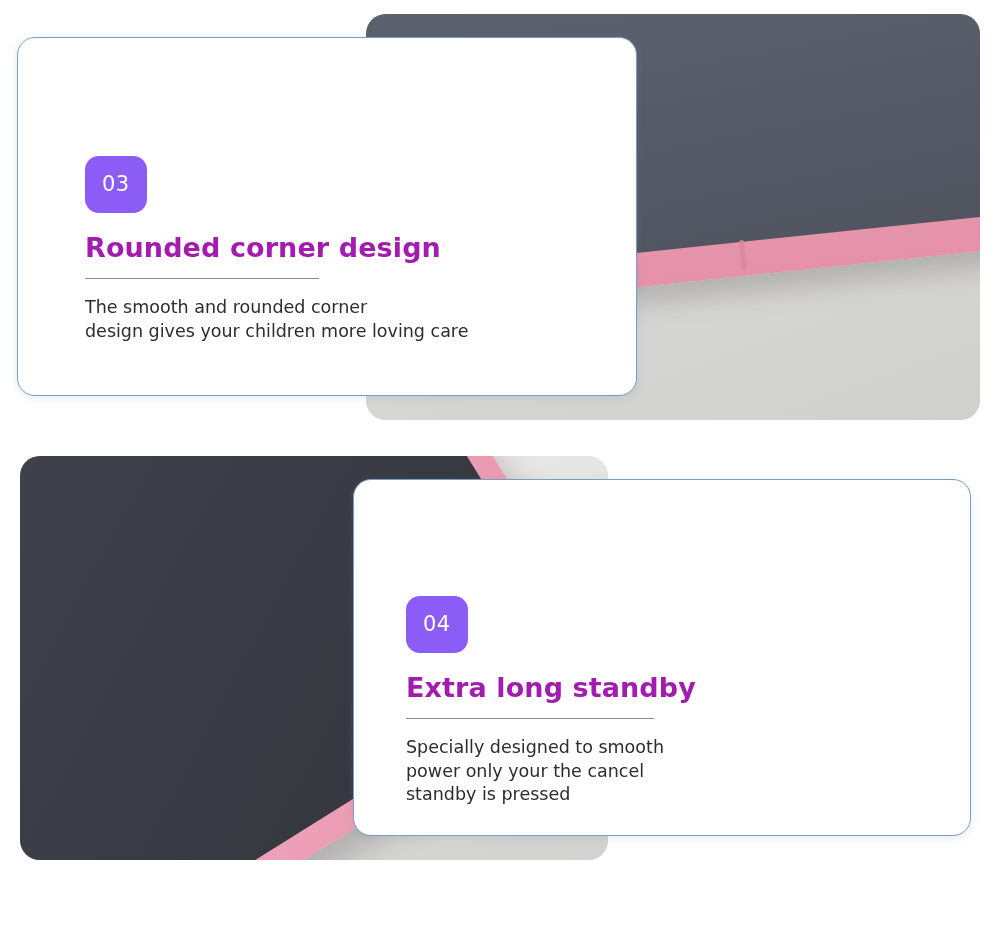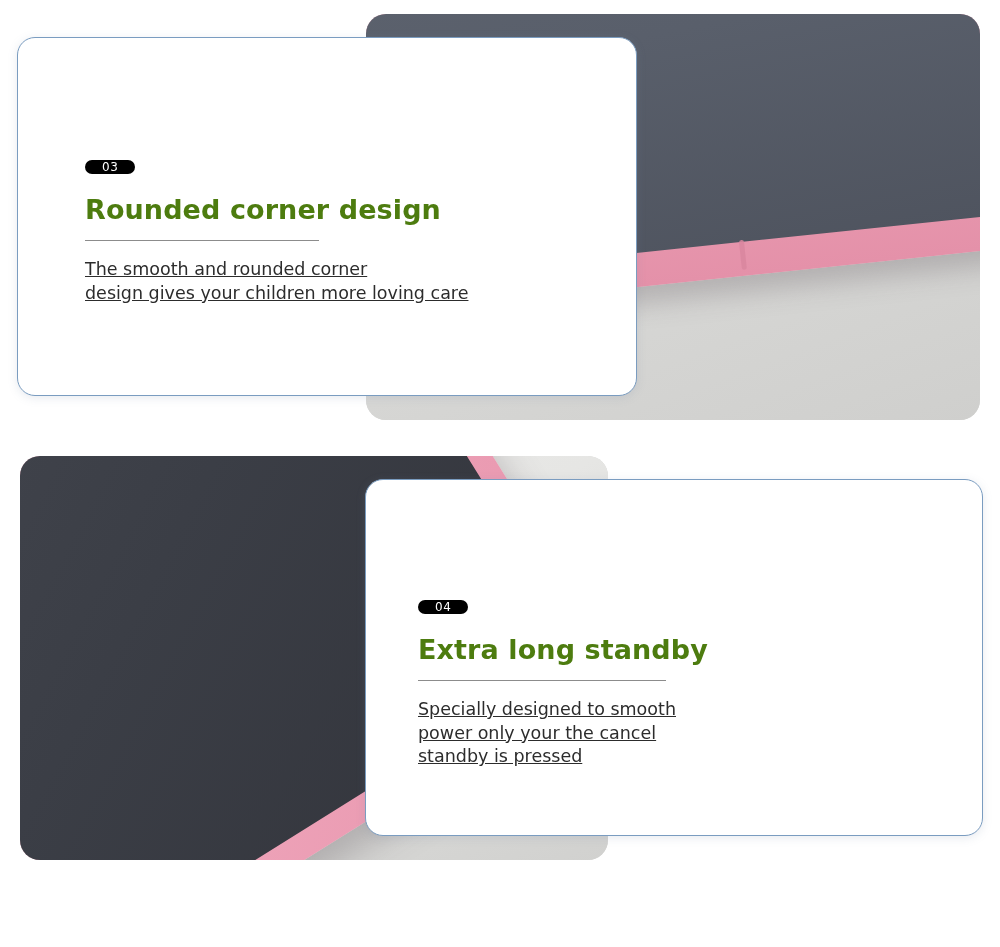--- a/index.html
+++ b/index.html
@@ -65,36 +65,36 @@
   }
 
   
   .card{
     position:absolute;background:#ffffff;
     border:1.5px solid #7a9cc0;border-radius:18px;
     box-shadow:0 2px 10px rgba(120,140,165,.18);
     box-sizing:border-box;
   }
   .card.c03{left:17px;top:37px;width:620px;height:359px;}
-  .card.c04{left:365px;top:479px;width:618px;height:357px;}
+  .card.c04{left:353px;top:479px;width:618px;height:357px;}
 
   .badge{
-    display:inline-block;background:#000000;color:#ffffff;
-    border-radius:14px;padding:0 17px;
-    font-size:12px;line-height:1.2;letter-spacing:.5px;
+    display:inline-block;background:#8b5cf6;color:#ffffff;
+    border-radius:14px;padding:16px 17px;
+    font-size:21px;line-height:1.2;letter-spacing:.5px;
   }
   .title{
-    color:#4d7c0f;font-weight:bold;font-size:27px;
+    color:#a21caf;font-weight:bold;font-size:27px;
     margin:19px 0 0 0;letter-spacing:.1px;
   }
   .rule{height:1px;background:#8c8c8c;margin:15px 0 0 0;}
   .body{
     color:#2c2c2c;font-size:17.5px;line-height:1.35;margin:17px 0 0 0;
   }
-  .body div{white-space:nowrap;text-decoration:underline;}
+  .body div{white-space:nowrap;}
 
   .c03 .inner{position:absolute;left:67px;top:118px;width:500px;}
   .c03 .rule{width:234px;}
   .c04 .inner{position:absolute;left:52px;top:116px;width:520px;}
   .c04 .rule{width:248px;}
 </style>
 </head>
 <body>
 
 <div class="stage">

